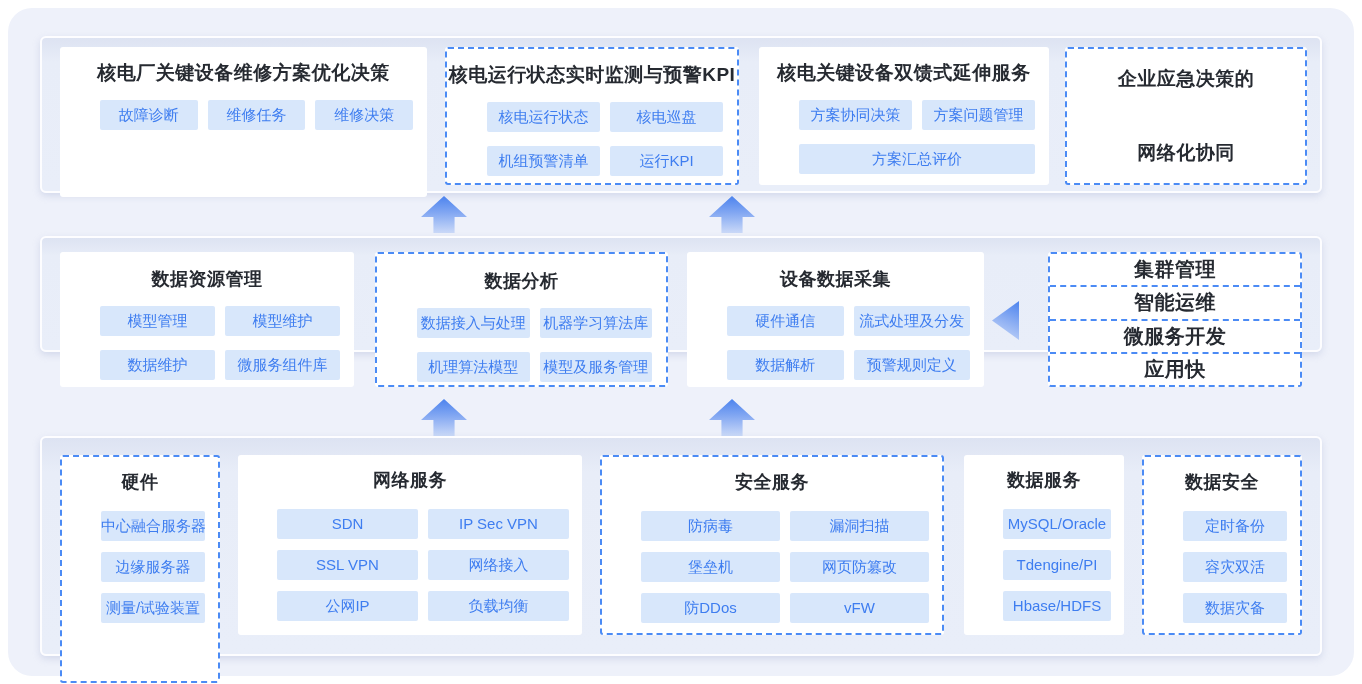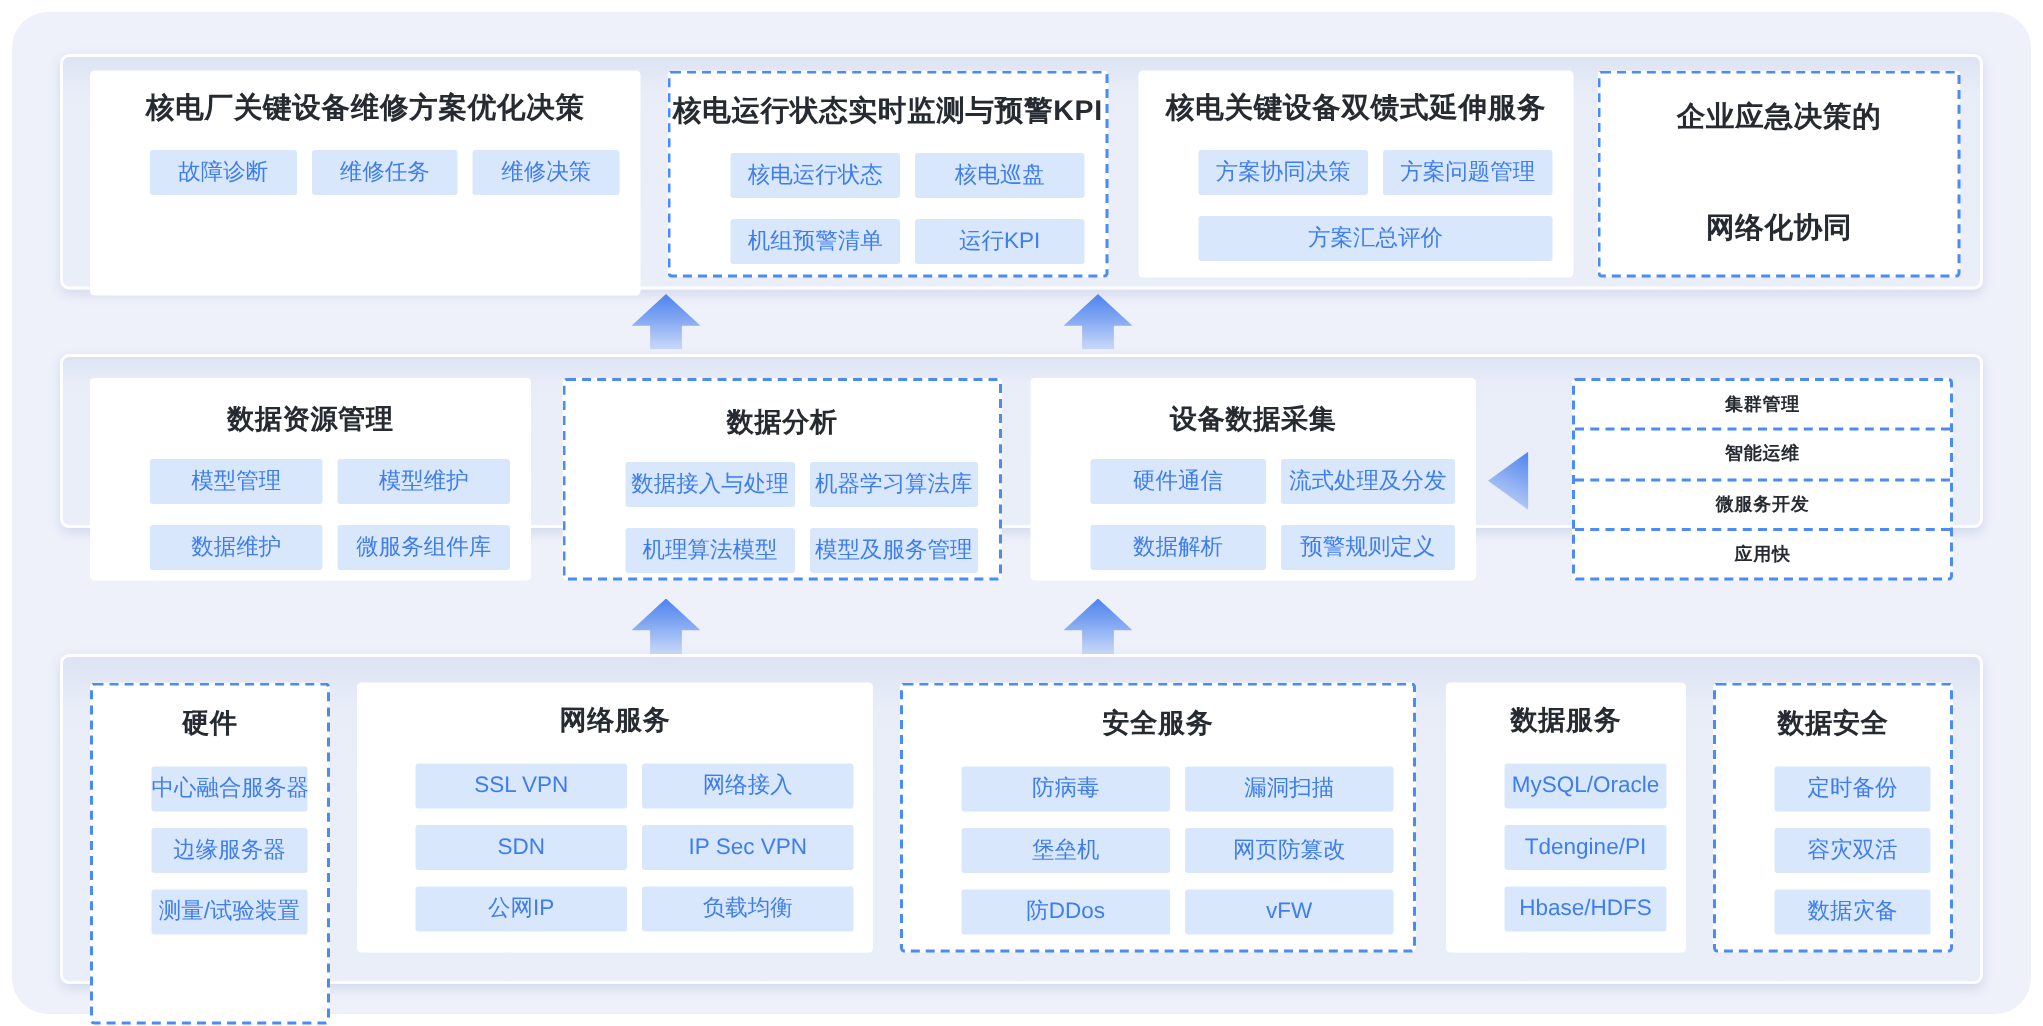--- a/index.html
+++ b/index.html
@@ -45,21 +45,21 @@
     white-space:nowrap; overflow:hidden;
   }
   .center-label {
     height:100%; display:flex; flex-direction:column; justify-content:center;
     text-align:center; font-size:19px; font-weight:700; color:#262a31;
     line-height:30px; letter-spacing:.5px;gap:44px;
   }
   .svc-list { display:flex; flex-direction:column; }
   .svc-row {
     flex:1; display:flex; align-items:center; justify-content:center;
-    font-size:12px; font-weight:700; color:#262a31; letter-spacing:.5px;
+    font-size:20px; font-weight:700; color:#262a31; letter-spacing:.5px;
   }
   .svc-row + .svc-row { border-top:2px dashed #4b8bf5; }
 
   .arrow-up {
     position:absolute; width:46px; height:37px;
     background:linear-gradient(180deg,#4c83ee 0%, #82a7f2 45%, #cad9f8 100%);
     clip-path:polygon(50% 0%,100% 57%,73% 57%,73% 100%,27% 100%,27% 57%,0% 57%);
   }
   .arrow-left {
     position:absolute; width:27px; height:39px;
@@ -196,28 +196,28 @@
         <div class="tag-row">
             <span class="tag">测量/试验装置</span>
           </div>
       </div>
     </div>
 
     <div class="box" style="left:196px;top:17px;width:344px;height:180px">
       <div class="title">网络服务</div>
       <div class="tags">
         <div class="tag-row">
+          <span class="tag">SDN</span>
+          <span class="tag">IP Sec VPN</span>
+        </div>
+        <div class="tag-row">
           <span class="tag">SSL VPN</span>
           <span class="tag">网络接入</span>
         </div>
         <div class="tag-row">
-          <span class="tag">SDN</span>
-          <span class="tag">IP Sec VPN</span>
-        </div>
-        <div class="tag-row">
           <span class="tag">公网IP</span>
           <span class="tag">负载均衡</span>
         </div>
       </div>
     </div>
 
     <div class="box dashed" style="left:558px;top:17px;width:344px;height:180px">
       <div class="title">安全服务</div>
       <div class="tags">
         <div class="tag-row">

